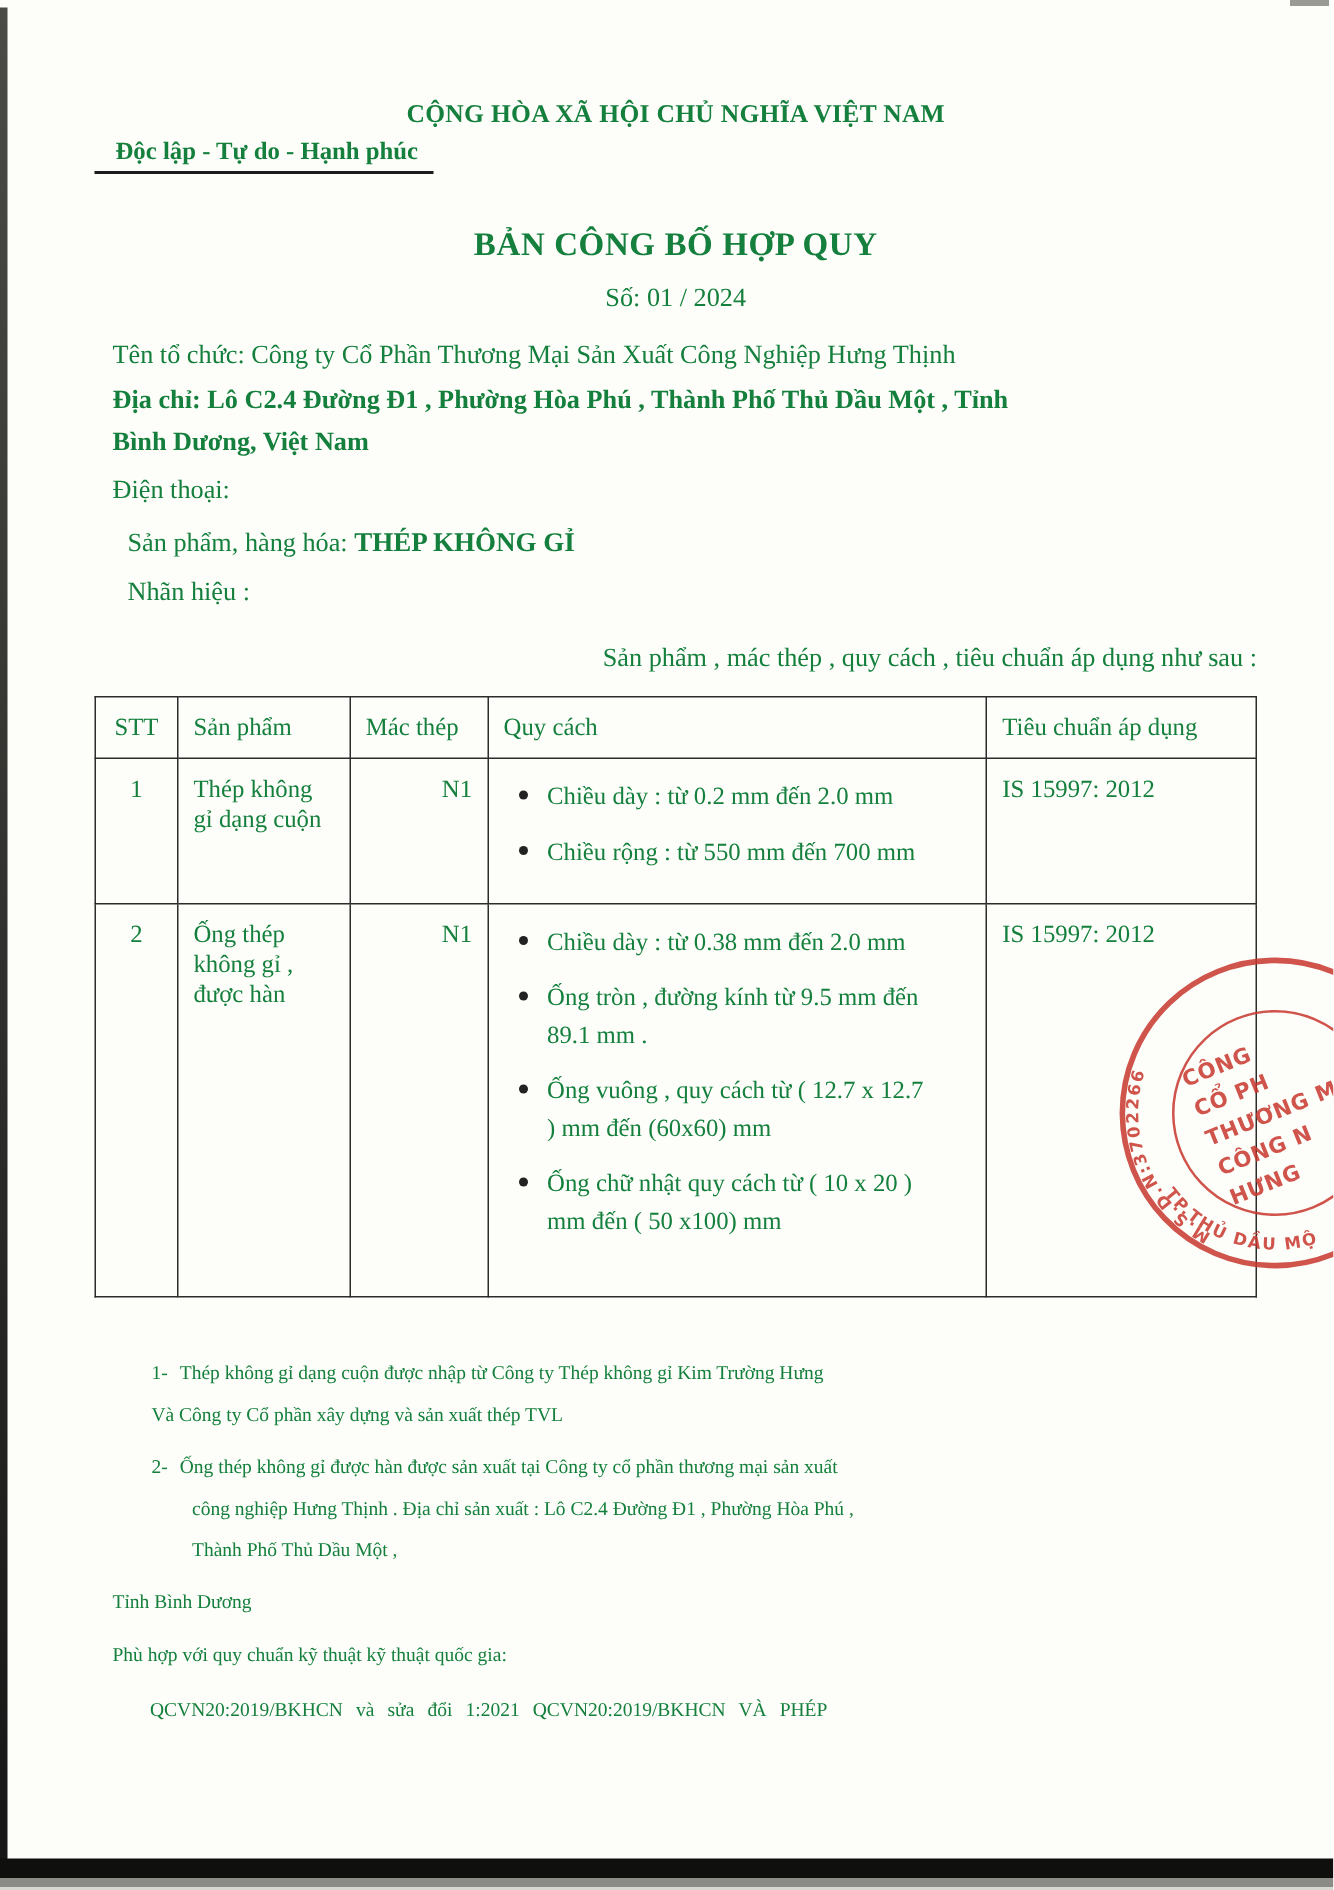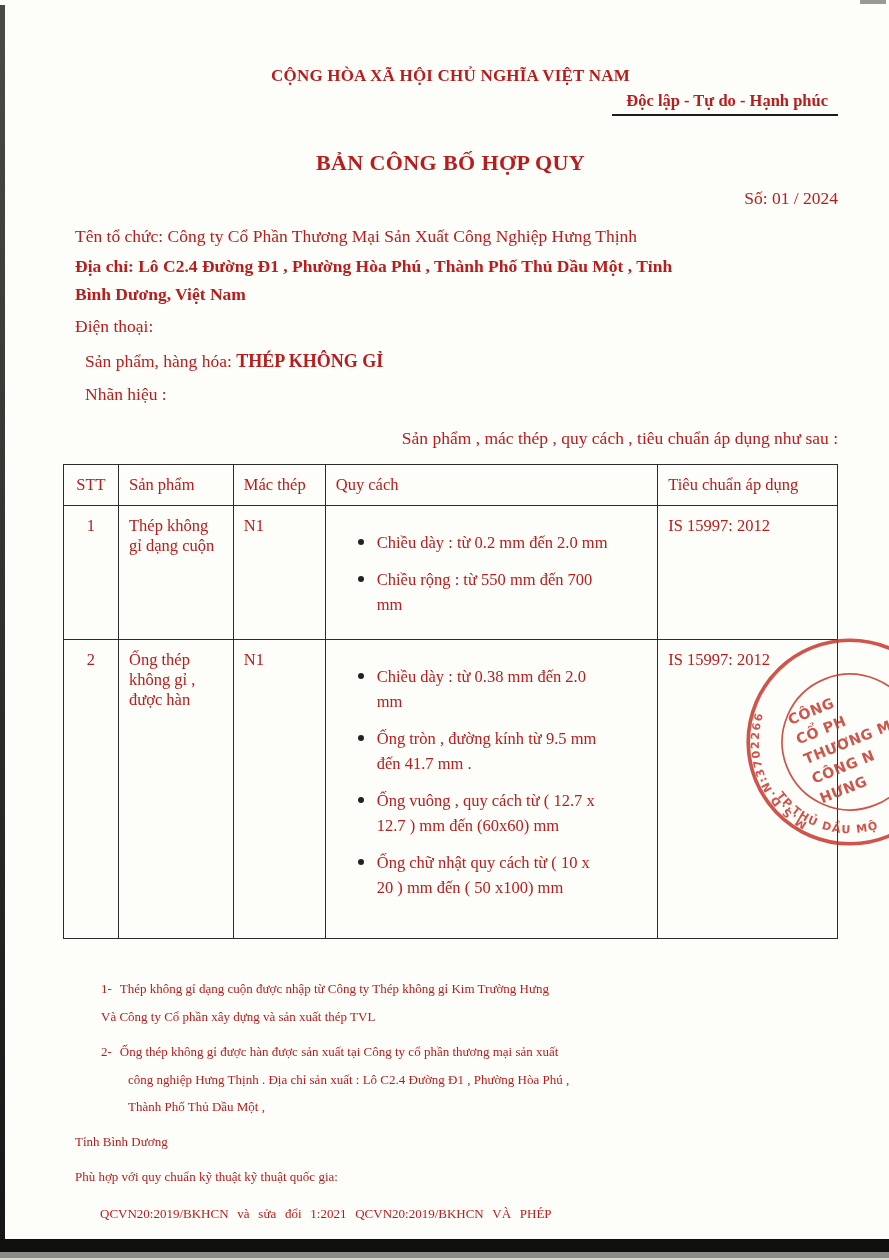--- a/index.html
+++ b/index.html
@@ -4,21 +4,21 @@
 <style>
   * { box-sizing: border-box; margin: 0; padding: 0; }
   html, body { background: #ffffff; }
   .page {
     position: relative;
     width: 889px;
     height: 1260px;
     background: #fdfdf9;
     overflow: hidden;
     font-family: "Liberation Serif", "DejaVu Serif", serif;
-    color: #b91c1c;
+    color: #15803d;
   }
 
   
   .edge-left   { position:absolute; left:0; top:5px; bottom:10px; width:5px;
                  background: linear-gradient(#4a4a46, #161616); z-index:8; }
   .corner-tl   { position:absolute; left:0; top:0; width:17px; height:7px;
                  background:#17171
 5; border-radius:0 0 4px 0; z-index:8; }
   .corner-tr   { position:absolute; right:3px; top:0; width:26px; height:4px;
                  background:#9a9a94; z-index:8; }
@@ -27,47 +27,47 @@
   .bar-strip   { position:absolute; left:0; right:0; bottom:2px; height:6px;
                  background:#8c8c86; z-index:8; }
   .bar-foot    { position:absolute; left:0; right:0; bottom:0; height:2px;
                  background:#d8d8d2; z-index:8; }
 
   
   .content { position:absolute; left:63px; top:0; width:775px; z-index:2; }
 
   .nat-title  { margin-top:66px; text-align:center; font-weight:bold;
                 font-size:17px; letter-spacing:.2px; }
-  .motto-wrap { text-align:right; margin-top:5px; }
+  .motto-wrap { text-align:left; margin-top:5px; }
   .nat-motto  { display:inline-block; font-weight:bold; font-size:16.5px;
                 border-bottom:2.5px solid #1c1c1c; padding:0 10px 3px 14px; }
 
   .doc-title  { margin-top:34px; text-align:center; font-weight:bold;
                 font-size:22px; letter-spacing:.4px; }
-  .doc-number { margin-top:12px; text-align:right; font-size:17.5px; }
+  .doc-number { margin-top:12px; text-align:center; font-size:17.5px; }
 
   .info  { font-size:17.5px; line-height:28px; }
   .line-org     { margin:13px 0 0 12px; }
   .line-address { margin:2px 0 0 12px; }
   .addr-l       { display:block;font-weight:bold; }
   .line-phone   { margin:4px 0 0 12px; }
   .line-product { margin:7px 0 0 22px; }
   .line-product b { font-size:18px; }
   .line-brand   { margin:5px 0 16px 22px; }
   .line-intro   { margin:5px 0 0 22px;text-align:right; }
 
   
   table { margin-top:12px; width:775px; border-collapse:collapse;
           font-size:16.5px; }
   th, td { border:1.5px solid #2c2c2c; vertical-align:top; text-align:left;
            font-weight:normal; padding:10px 10px; }
   th.c-stt, td.c-stt { text-align:center; }
-  td.c-mac { text-align:left; }
+  td.c-mac { text-align:right; }
   tr.row-tall td { padding-bottom:26px; }
-  .specs { list-style:none; margin:12px; padding:2px 26px 0 10px; }
+  .specs { list-style:none; margin:0; padding:2px 26px 0 10px; }
   .specs li { display:flex; margin:0 0 12px; line-height:25px; }
   .specs .dot { flex:0 0 auto; width:6px; height:6px; border-radius:50%;
                 background:#222; margin:9px 13px 0 0; }
 
   
   .notes { margin-top:36px; font-size:13px; line-height:27.5px; }
   .note  { margin:8px 0 2px 38px; }
   .note-num { margin-right:8px; }
   .note-line { display:block; }
   .note-line.indent { margin-left:27px; }
@@ -163,21 +163,21 @@
           <td>Ống thép không gỉ , được hàn</td>
           <td class="c-mac">N1</td>
           <td>
             <ul class="specs">
               <li>
                   <span class="dot"></span>
                   <span>Chiều dày : từ 0.38 mm đến 2.0 mm</span>
                 </li>
               <li>
                   <span class="dot"></span>
-                  <span>Ống tròn , đường kính từ 9.5 mm đến 41.7 mm .</span>
+                  <span>Ống tròn , đường kính từ 9.5 mm đến 89.1 mm .</span>
                 </li>
               <li>
                   <span class="dot"></span>
                   <span>Ống vuông , quy cách từ ( 12.7 x 12.7 ) mm đến (60x60) mm</span>
                 </li>
               <li>
                   <span class="dot"></span>
                   <span>Ống chữ nhật quy cách từ ( 10 x 20 ) mm đến ( 50 x100) mm</span>
                 </li>
             </ul>

